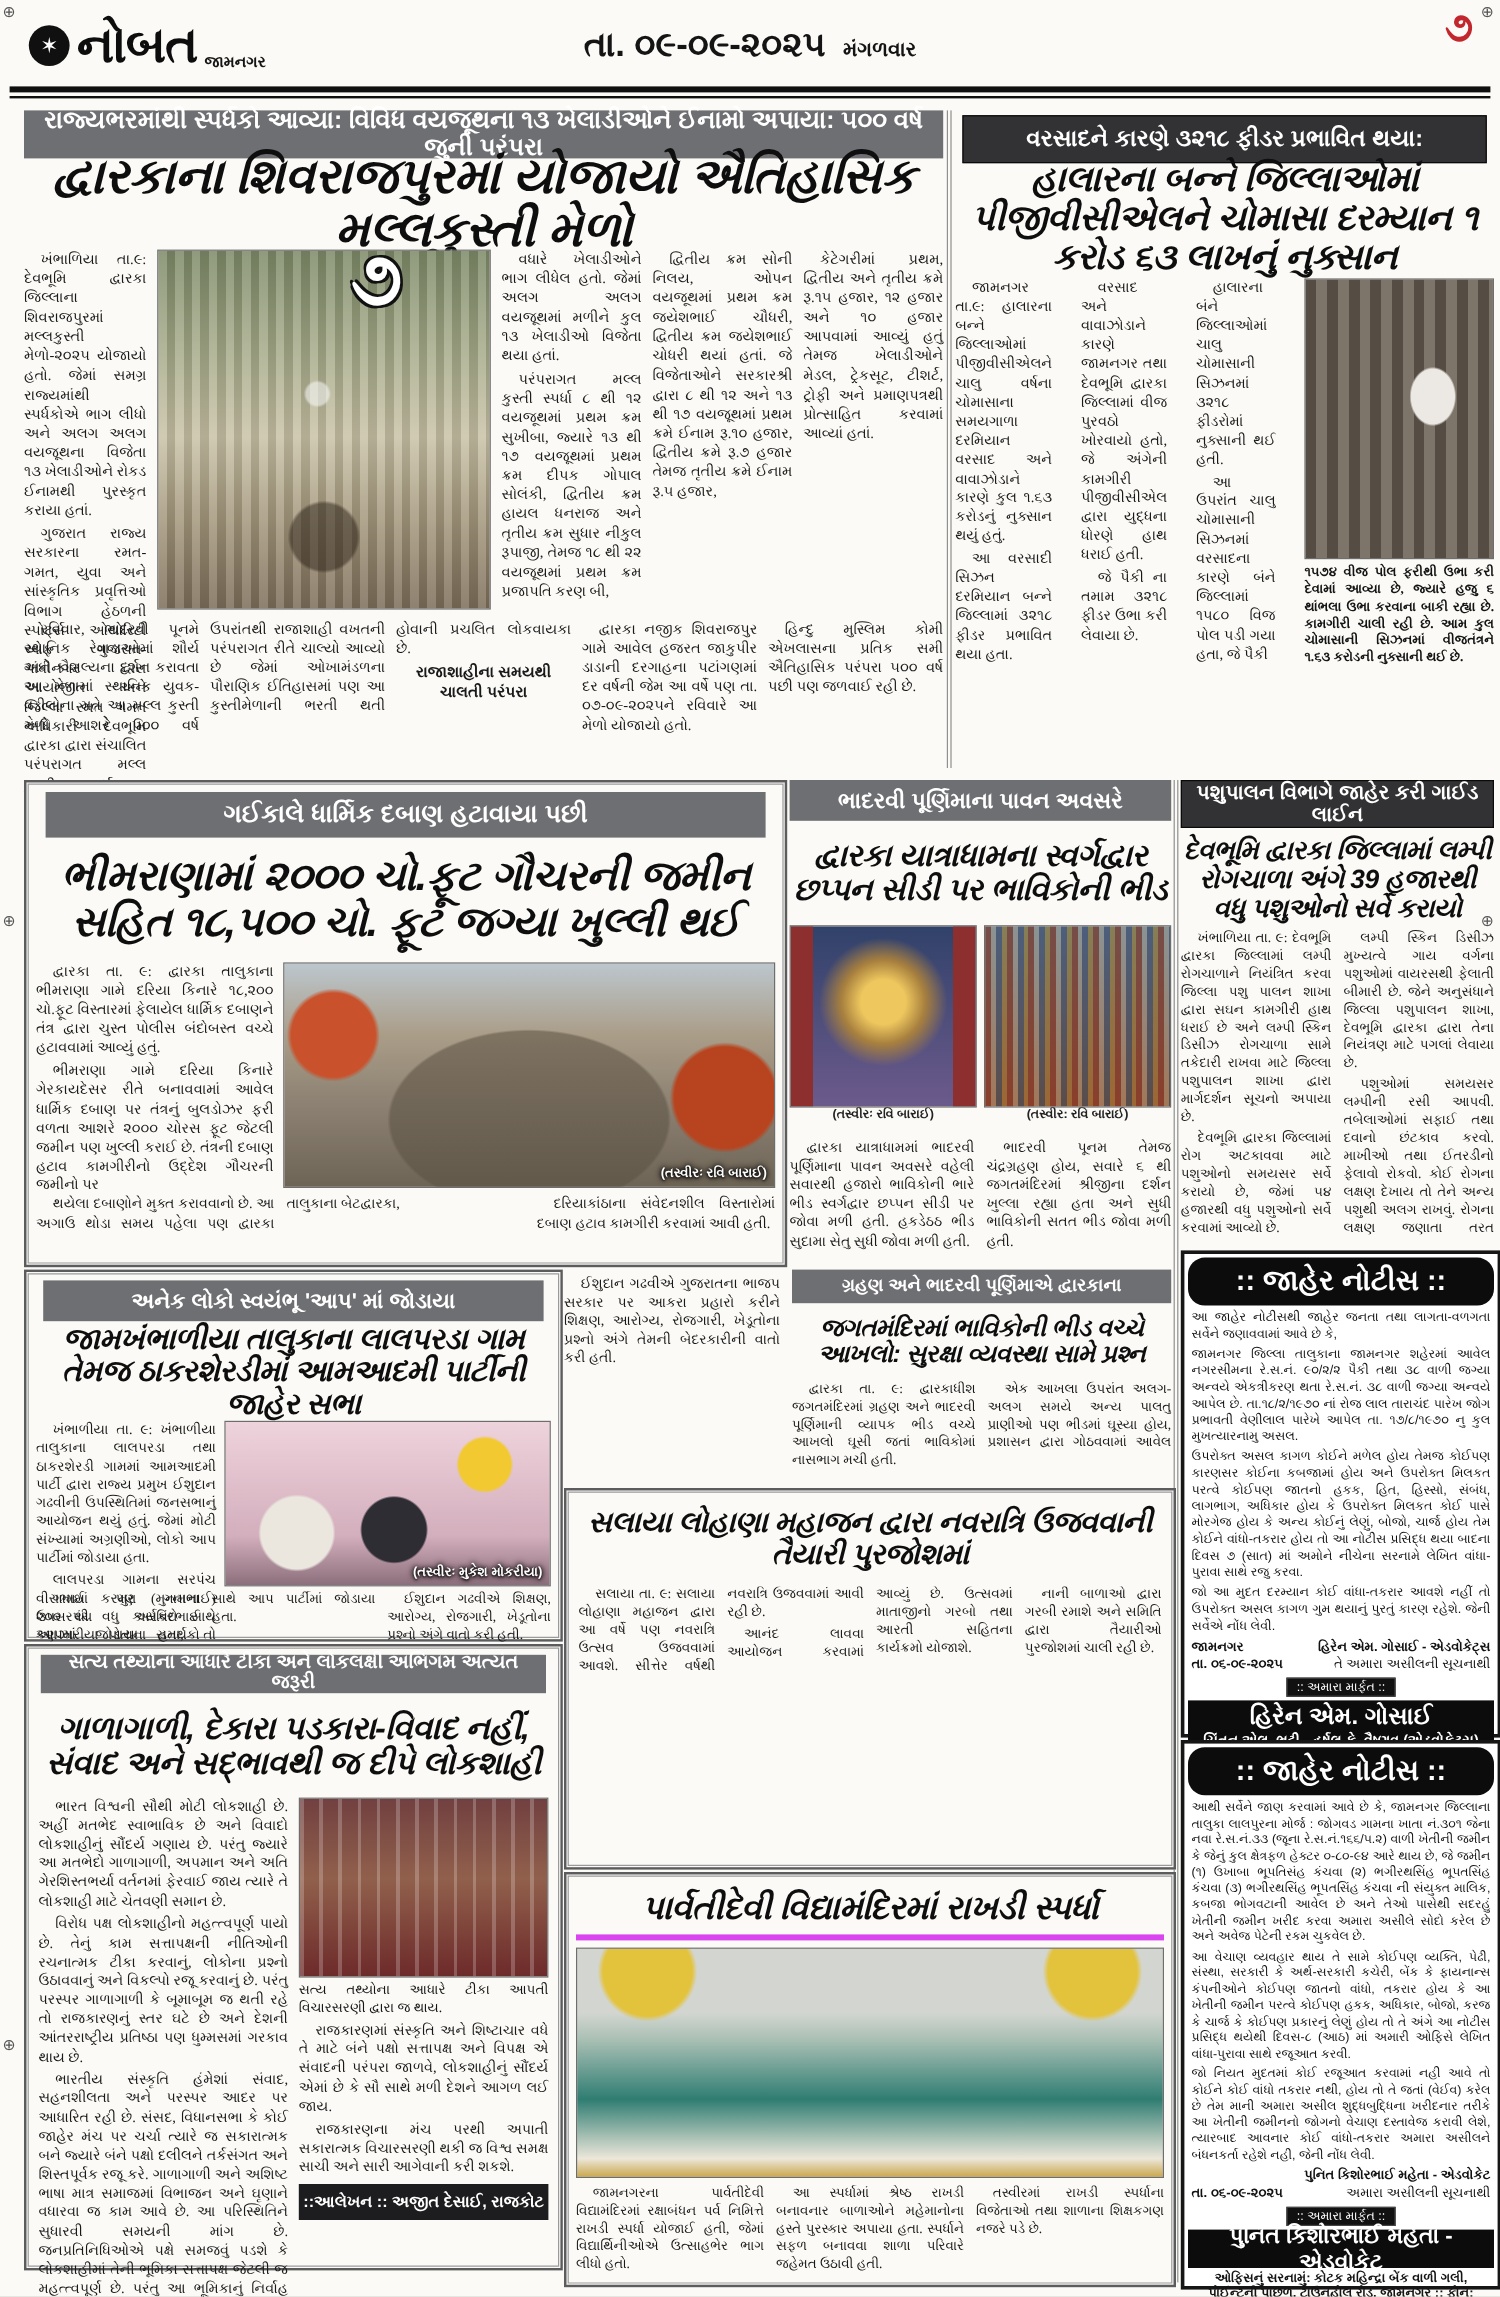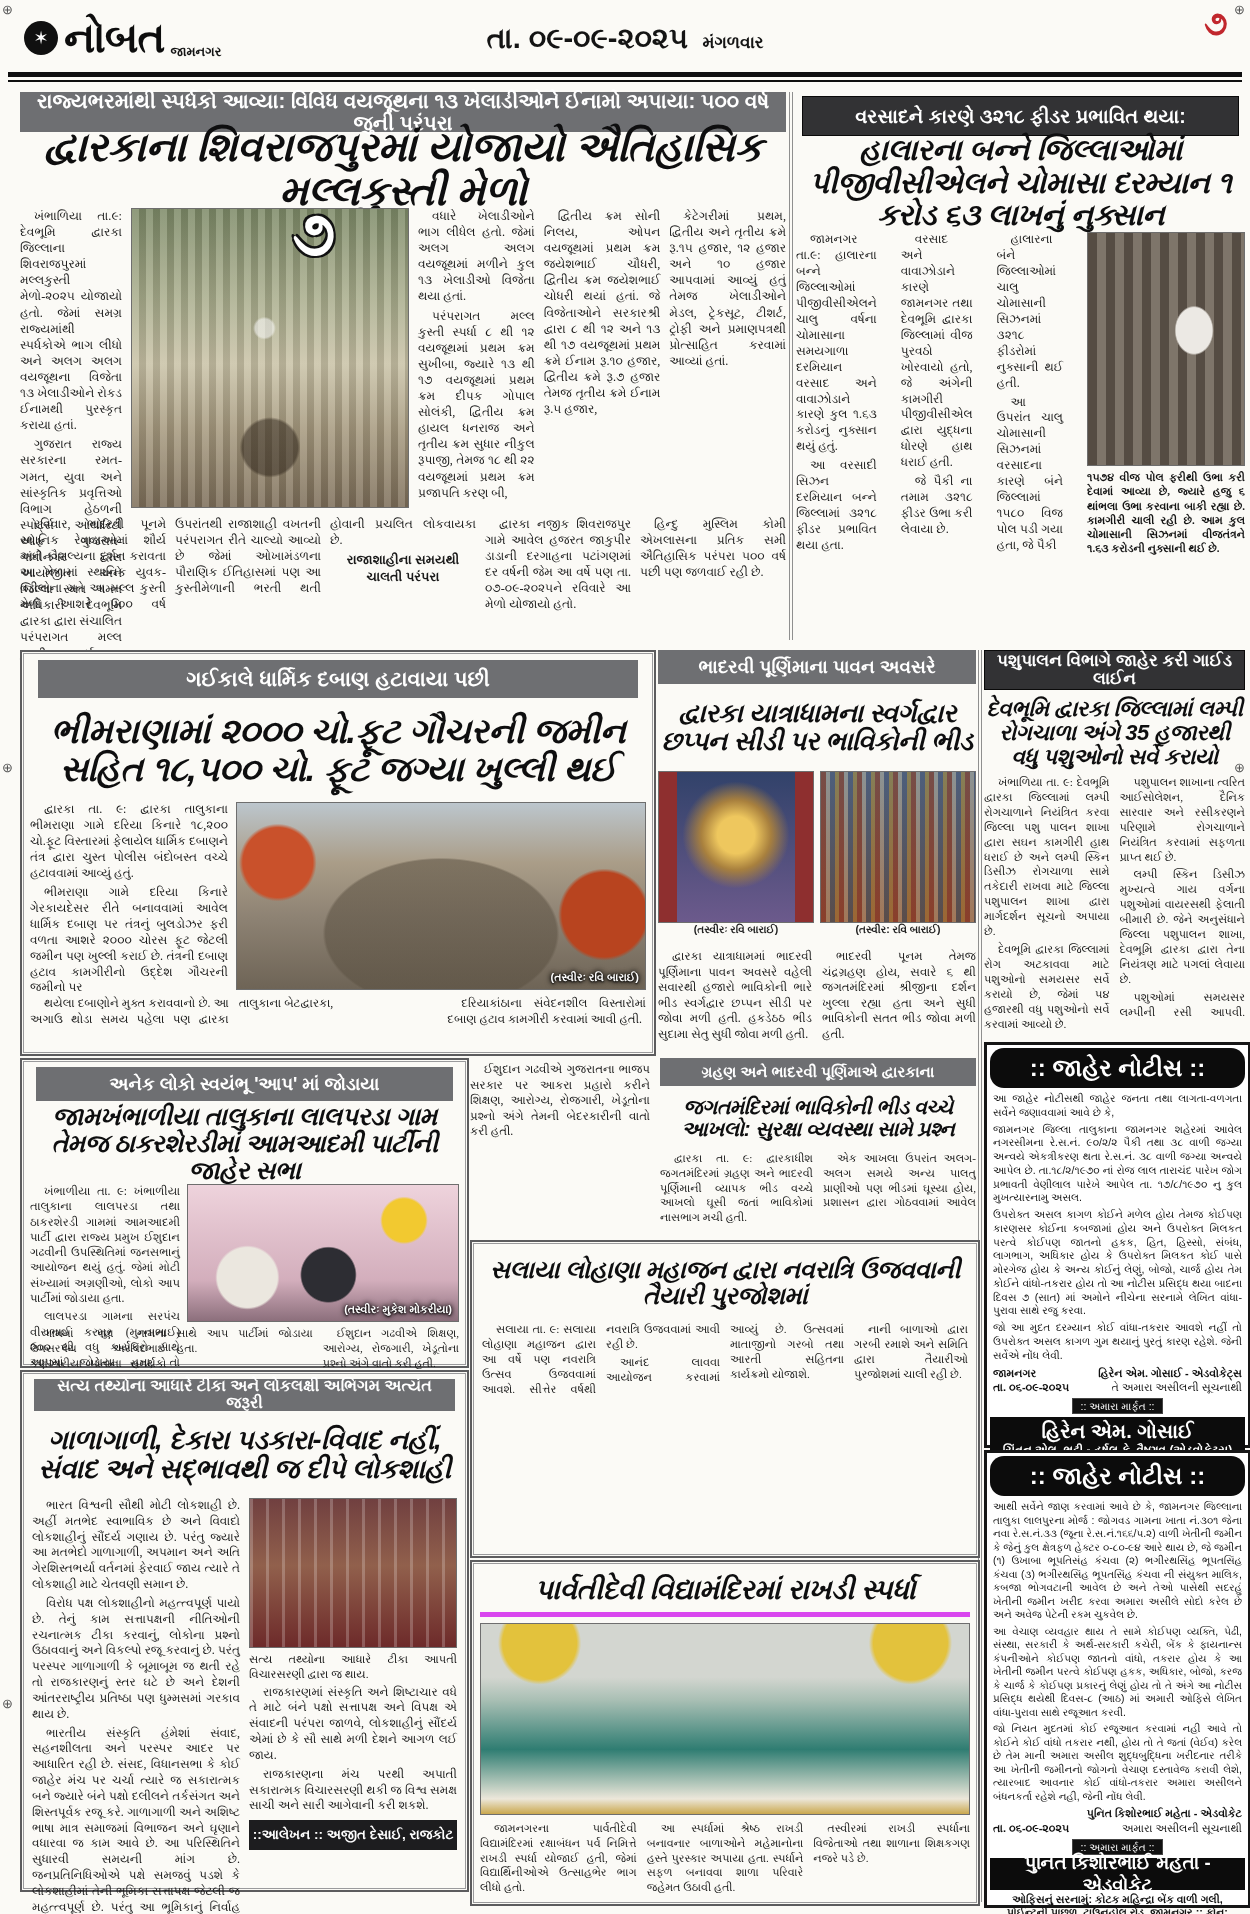--- a/index.html
+++ b/index.html
@@ -189,25 +189,24 @@
     <div class="bt cols2" style="margin-top:6px;height:110px;font-size:11.8px;overflow:hidden">
       <p>દ્વારકા યાત્રાધામમાં ભાદરવી પૂર્ણિમાના પાવન અવસરે વહેલી સવારથી હજારો ભાવિકોની ભારે ભીડ સ્વર્ગદ્વાર છપ્પન સીડી પર જોવા મળી હતી. હકડેઠઠ ભીડ સુદામા સેતુ સુધી જોવા મળી હતી.</p>
       <p>ભાદરવી પૂનમ તેમજ ચંદ્રગ્રહણ હોય, સવારે ૬ થી જગતમંદિરમાં શ્રીજીના દર્શન ખુલ્લા રહ્યા હતા અને સુધી ભાવિકોની સતત ભીડ જોવા મળી હતી.</p>
     </div>
   </div>
 
   <div class="vr abs" style="left:978px;top:650px;height:1252px"></div>
 
   <div class="abs" style="left:984px;top:650px;width:261px;height:386px">
     <div class="kick dark" style="height:38px;font-size:17px">પશુપાલન વિભાગે જાહેર કરી ગાઈડ લાઈન</div>
-    <div class="hl" style="margin-top:5px;height:76px;font-size:22px">દેવભૂમિ દ્વારકા જિલ્લામાં લમ્પી રોગચાળા અંગે 35 હજારથી વધુ પશુઓનો સર્વે કરાયો</div>
+    <div class="hl" style="margin-top:5px;height:76px;font-size:22px">દેવભૂમિ દ્વારકા જિલ્લામાં લમ્પી રોગચાળા અંગે 39 હજારથી વધુ પશુઓનો સર્વે કરાયો</div>
     <div class="bt cols2" style="margin-top:4px;height:258px;font-size:11.3px;overflow:hidden">
       <p>ખંભાળિયા તા. ૯: દેવભૂમિ દ્વારકા જિલ્લામાં લમ્પી રોગચાળાને નિયંત્રિત કરવા જિલ્લા પશુ પાલન શાખા દ્વારા સઘન કામગીરી હાથ ધરાઈ છે અને લમ્પી સ્કિન ડિસીઝ રોગચાળા સામે તકેદારી રાખવા માટે જિલ્લા પશુપાલન શાખા દ્વારા માર્ગદર્શન સૂચનો અપાયા છે.</p>
       <p>દેવભૂમિ દ્વારકા જિલ્લામાં રોગ અટકાવવા માટે પશુઓનો સમયસર સર્વે કરાયો છે, જેમાં ૫૪ હજારથી વધુ પશુઓનો સર્વે કરવામાં આવ્યો છે.</p>
-      <p>પશુપાલન શાખાના ત્વરિત આઈસોલેશન, દૈનિક સારવાર અને રસીકરણને પરિણામે રોગચાળાને નિયંત્રિત કરવામાં સફળતા પ્રાપ્ત થઈ છે.</p>
       <p>લમ્પી સ્કિન ડિસીઝ મુખ્યત્વે ગાય વર્ગના પશુઓમાં વાયરસથી ફેલાતી બીમારી છે. જેને અનુસંધાને જિલ્લા પશુપાલન શાખા, દેવભૂમિ દ્વારકા દ્વારા તેના નિયંત્રણ માટે પગલાં લેવાયા છે.</p>
       <p>પશુઓમાં સમયસર લમ્પીની રસી આપવી. તબેલાઓમાં સફાઈ તથા દવાનો છંટકાવ કરવો. માખીઓ તથા ઈતરડીનો ફેલાવો રોકવો. કોઈ રોગના લક્ષણ દેખાય તો તેને અન્ય પશુથી અલગ રાખવું. રોગના લક્ષણ જણાતા તરત નજીકના વેટરનિટી ડોક્ટરનો સંપર્ક કરવો. સ્વચ્છ ખોરાક અને પાણી આપવું. રોગગ્રસ્ત વિસ્તારમાંથી પશુઓનું સ્થળાંતર ન કરવું. વગેરે સાવધાની રાખવી જરૂરી છે. ઉપરોક્ત પગલાંઓ ધ્યાને લેવા જિલ્લા પશુપાલન શાખા, દેવભૂમિ દ્વારકાની યાદીમાં જણાવાયું છે.</p>
     </div>
   </div>
 
   <div class="nbox abs" style="left:984px;top:1042px;width:261px;height:400px;padding:0">
     <div class="nhead" style="height:40px;font-size:24px;margin:3px">:: જાહેર નોટીસ ::</div>
     <div class="nbody" style="margin:4px 6px 0;font-size:10.6px">
       <p>આ જાહેર નોટીસથી જાહેર જનતા તથા લાગતા-વળગતા સર્વેને જણાવવામાં આવે છે કે,</p>
       <p>જામનગર જિલ્લા તાલુકાના જામનગર શહેરમાં આવેલ નગરસીમના રે.સ.નં. ૯૦/૨/૨ પૈકી તથા ૩૮ વાળી જગ્યા અન્વયે એકત્રીકરણ થતા રે.સ.નં. ૩૮ વાળી જગ્યા અન્વયે આપેલ છે. તા.૧૮/૨/૧૯૭૦ નાં રોજ લાલ તારાચંદ પારેખ જોગ પ્રભાવતી વેણીલાલ પારેખે આપેલ તા. ૧૭/૮/૧૯૭૦ નુ કુલ મુખત્યારનામુ અસલ.</p>

